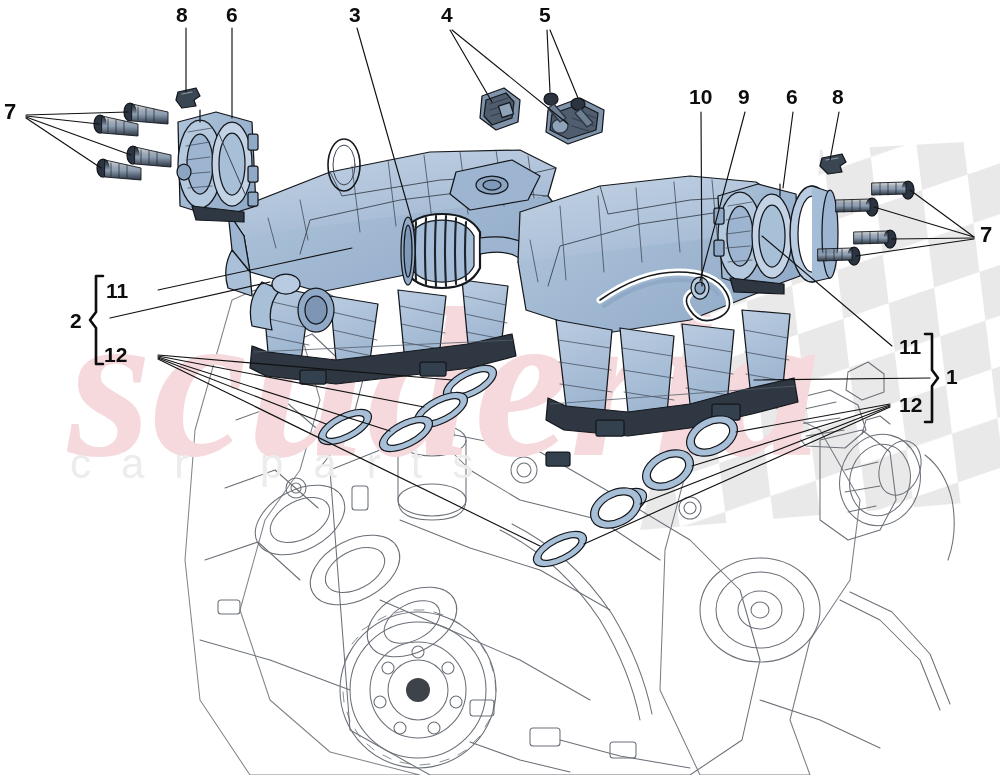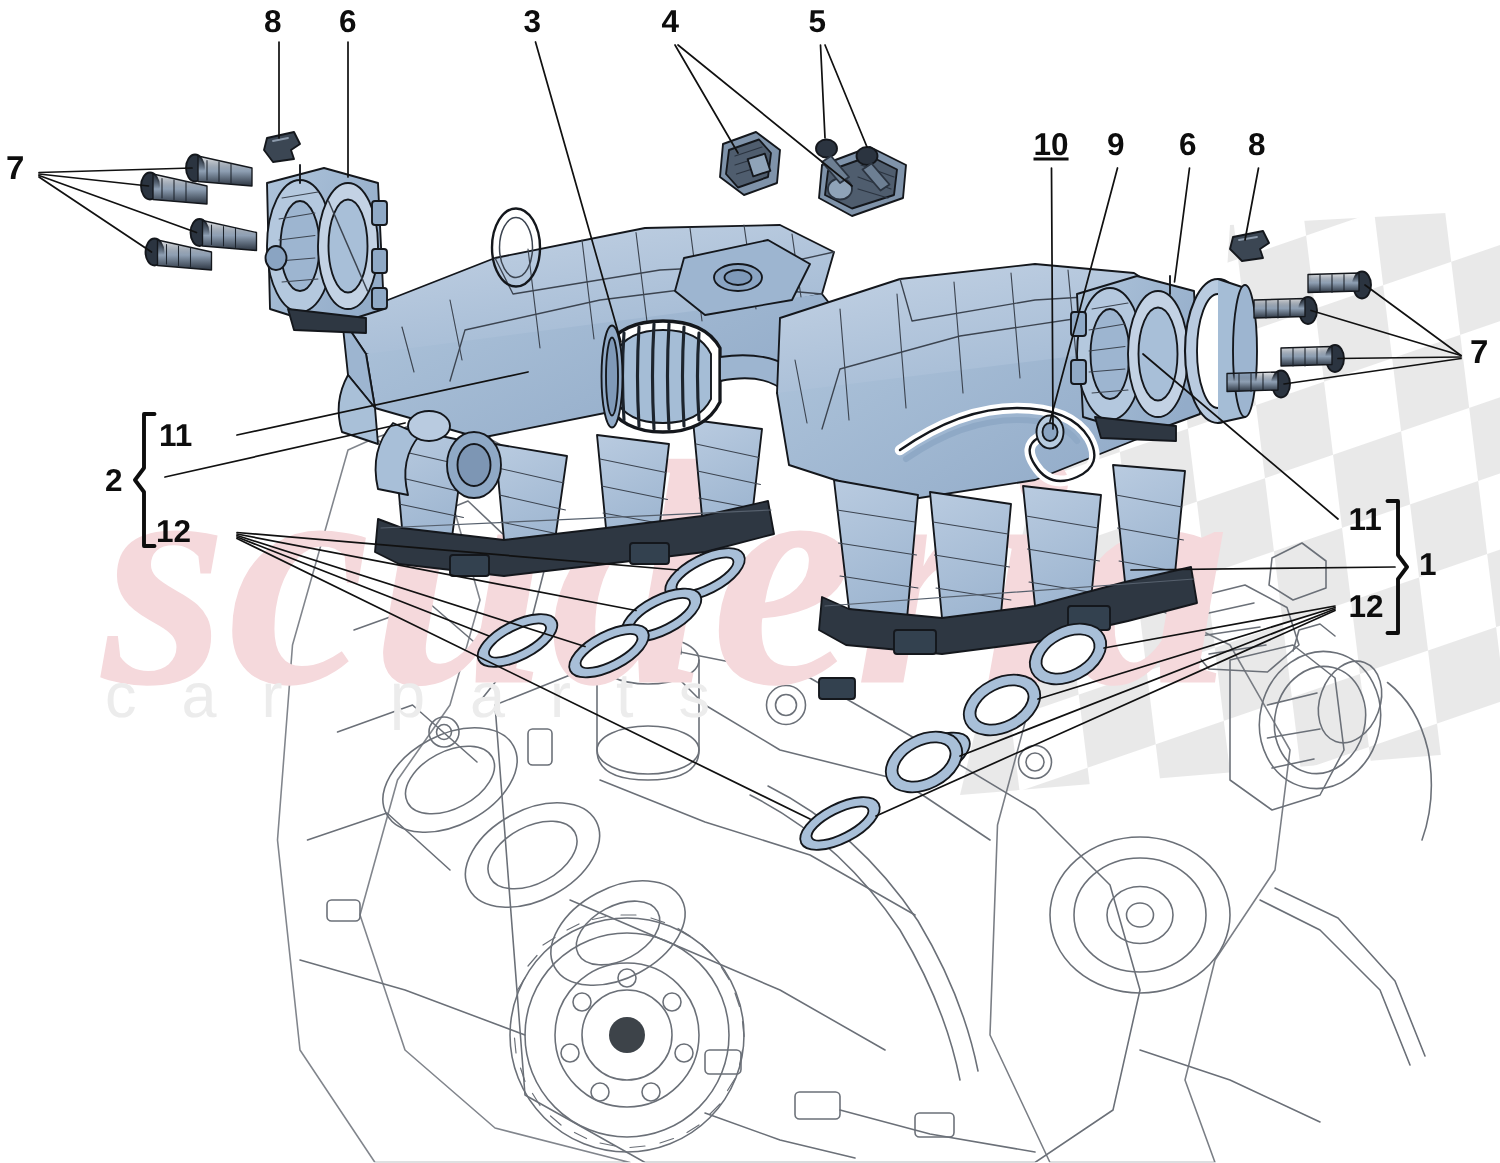--- a/index.html
+++ b/index.html
@@ -521,21 +521,21 @@
       <path d="M925 334 L932 334 L932 370 L938 378 L932 386 L932 422 L925 422"></path>
     </g>
   </svg>
 
   <div class="callout" style="left:176px;top:4px;">8</div>
   <div class="callout" style="left:226px;top:4px;">6</div>
   <div class="callout" style="left:349px;top:4px;">3</div>
   <div class="callout" style="left:441px;top:4px;">4</div>
   <div class="callout" style="left:539px;top:4px;">5</div>
 
-  <div class="callout" style="left:689px;top:86px;text-decoration:underline;">10</div>
+  <div class="callout" style="left:689px;top:86px;">10</div>
   <div class="callout" style="left:738px;top:86px;">9</div>
   <div class="callout" style="left:786px;top:86px;">6</div>
   <div class="callout" style="left:832px;top:86px;">8</div>
 
   <div class="callout big" style="left:4px;top:101px;">7</div>
   <div class="callout big" style="left:980px;top:224px;">7</div>
 
   <div class="callout" style="left:106px;top:280px;">11</div>
   <div class="callout" style="left:104px;top:344px;">12</div>
   <div class="callout" style="left:899px;top:336px;">11</div>

